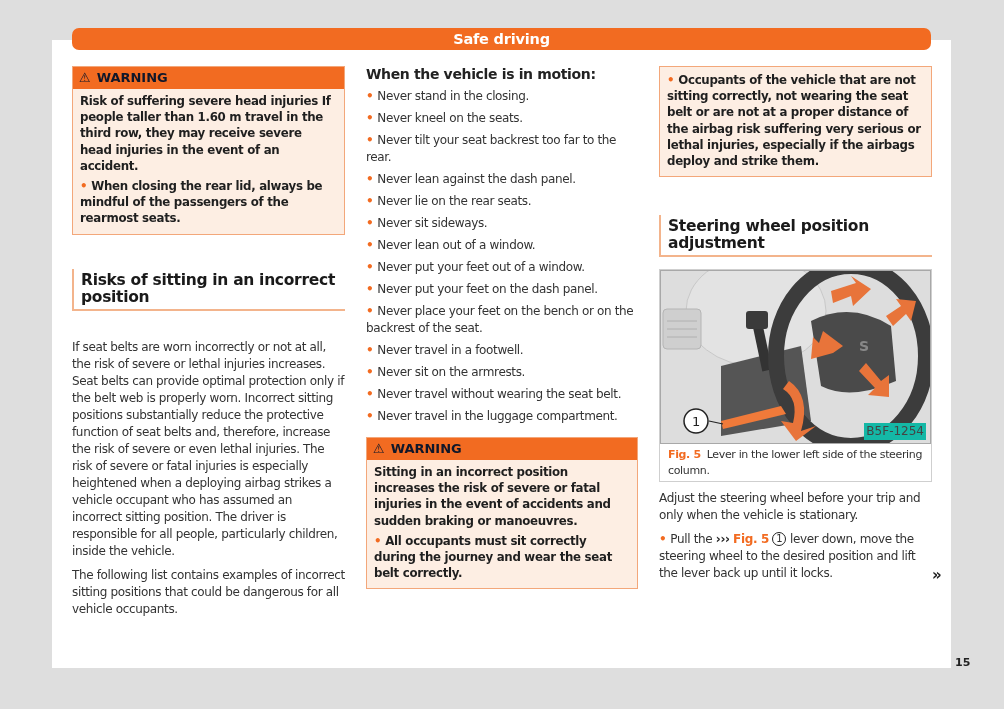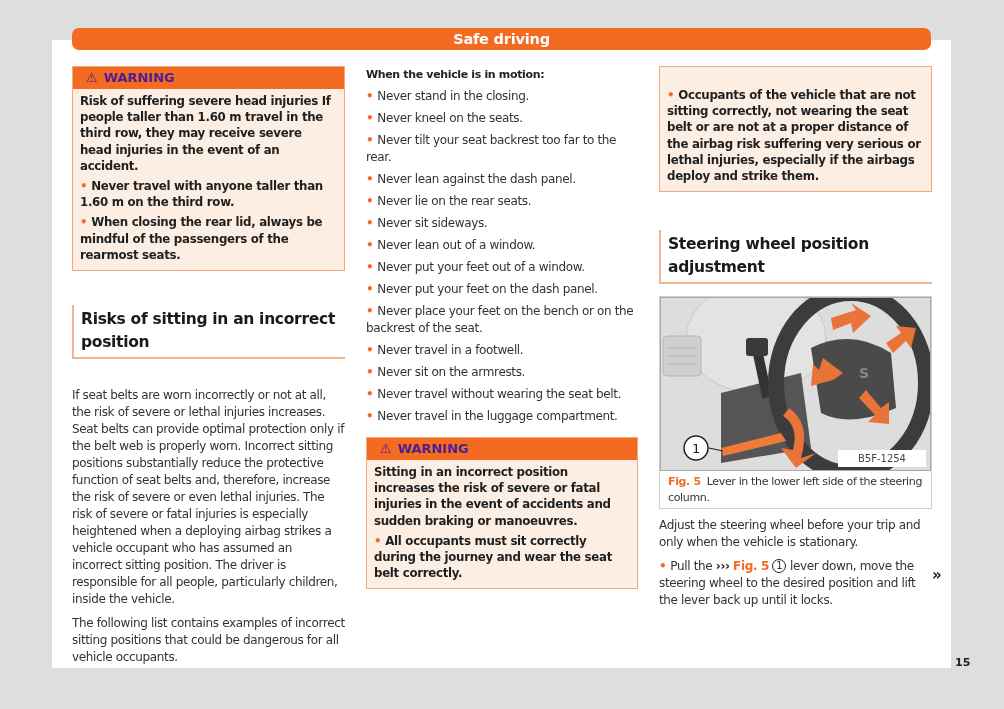--- a/index.html
+++ b/index.html
@@ -47,71 +47,71 @@
   .col2 { left: 366px; width: 272px; }
   .col3 { left: 659px; width: 273px; }
 
   .warning {
     border: 1px solid #f3a77a;
     background: #fdeee3;
     margin-bottom: 10px;
   }
   .warning-head {
     background: #f26b21;
-    color: #4c1d95;
+    color: #0f172a;
     font-weight: bold;
     font-size: 13px;
     height: 22px;
     line-height: 22px;
-    padding-left: 13px;
+    padding-left: 6px;
     letter-spacing: 0;
   }
   .warning-head .tri { font-weight: normal; margin-right: 6px; font-size: 13px; }
   .warning-body {
     padding: 4px 7px 3px 7px;
     font-weight: bold;
     font-size: 11.8px;
     line-height: 16.2px;
     color: #1f1f1f;
     letter-spacing: -0.3px;
   }
   .warning-body p { margin-bottom: 4px; }
   .bullet { color: #f26b21; font-weight: bold; margin-right: 4px; }
 
   .section-title {
     border-left: 2px solid #f3b48c;
     border-bottom: 2px solid #f3b48c;
     padding: 3px 6px 3px 7px;
     font-weight: bold;
     font-size: 15.5px;
-    line-height: 23px;
+    line-height: 17px;
     color: #1a1a1a;
     letter-spacing: -0.3px;
   }
   .body-text p { margin-bottom: 7px; color: #333; }
-  .list-intro { font-weight: bold; margin-bottom: 5px; color: #222; font-size: 11px; }
+  .list-intro { font-weight: bold; margin-bottom: 5px; color: #222; font-size: 14px; }
   .motion-list .item { margin-bottom: 5px; color: #333; }
 
   .figure {
     border: 1px solid #cfcfcf;
     width: 273px;
   }
   .figure-img {
     position: relative;
     height: 174px;
     background: #dcdcdc;
     overflow: hidden;
     border: 1px solid #a8a8a8;
   }
   .fig-code {
     position: absolute;
     right: 4px; bottom: 3px;
-    background: #ffffff;
-    font-size: 10px;
-    padding: 0 20px;
+    background: #14b8a6;
+    font-size: 12px;
+    padding: 0 2px;
     color: #444;
     letter-spacing: 0;
   }
   .fig-caption {
     padding: 3px 8px 2px 8px;
     font-size: 11px;
     line-height: 16px;
     color: #333;
   }
   .fig-caption .fig-label { color: #f26b21; font-weight: bold; margin-right: 6px; }
@@ -142,21 +142,20 @@
 <div class="page"></div>
 <div class="header-bar">Safe driving</div>
 
 <div class="col col1">
   <div class="warning">
     <div class="warning-head">
       <span class="tri">⚠</span><span>WARNING</span>
     </div>
     <div class="warning-body">
       <p>Risk of suffering severe head injuries If people taller than 1.60 m travel in the third row, they may receive severe head injuries in the event of an accident.</p>
-      <p><span class="bullet">•</span><span>Never travel with anyone taller than 1.60 m on the third row.</span></p>
       <p><span class="bullet">•</span><span>When closing the rear lid, always be mindful of the passengers of the rearmost seats.</span></p>
     </div>
   </div>
 
   <div style="height:24px"></div>
   <div class="section-title">Risks of sitting in an incorrect position</div>
   <div class="body-text" style="margin-top:28px">
     <p>If seat belts are worn incorrectly or not at all, the risk of severe or lethal injuries increases. Seat belts can provide optimal protection only if the belt web is properly worn. Incorrect sitting positions substantially reduce the protective function of seat belts and, therefore, increase the risk of severe or even lethal injuries. The risk of severe or fatal injuries is especially heightened when a deploying airbag strikes a vehicle occupant who has assumed an incorrect sitting position. The driver is responsible for all people, particularly children, inside the vehicle.</p>
     <p>The following list contains examples of incorrect sitting positions that could be dangerous for all vehicle occupants.</p>
   </div>
@@ -187,21 +186,21 @@
     </div>
     <div class="warning-body">
       <p>Sitting in an incorrect position increases the risk of severe or fatal injuries in the event of accidents and sudden braking or manoeuvres.</p>
       <p><span class="bullet">•</span><span>All occupants must sit correctly during the journey and wear the seat belt correctly.</span></p>
     </div>
   </div>
 </div>
 
 <div class="col col3">
   <div class="warning">
-    <div class="warning-body" style="padding-top:20px">
+    <div class="warning-body" style="padding-top:5px">
       <p><span class="bullet">•</span><span>Occupants of the vehicle that are not sitting correctly, not wearing the seat belt or are not at a proper distance of the airbag risk suffering very serious or lethal injuries, especially if the airbags deploy and strike them.</span></p>
     </div>
   </div>
 
   <div style="height:28px"></div>
   <div class="section-title">Steering wheel position adjustment</div>
 
   <div class="figure" style="margin-top:12px">
     <div class="figure-img">
       <svg width="271" height="172" viewBox="0 0 271 172">

